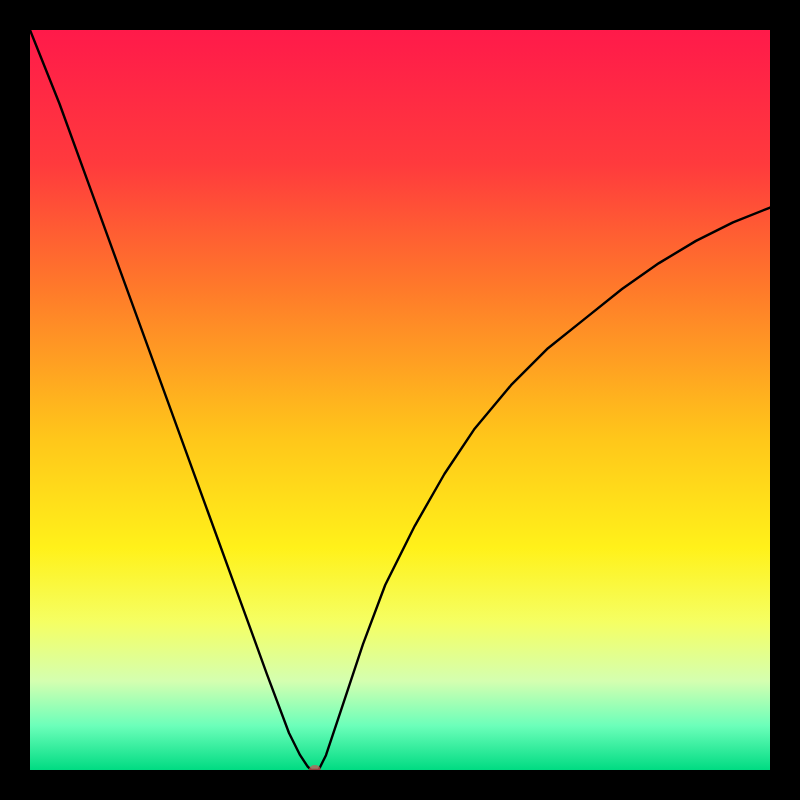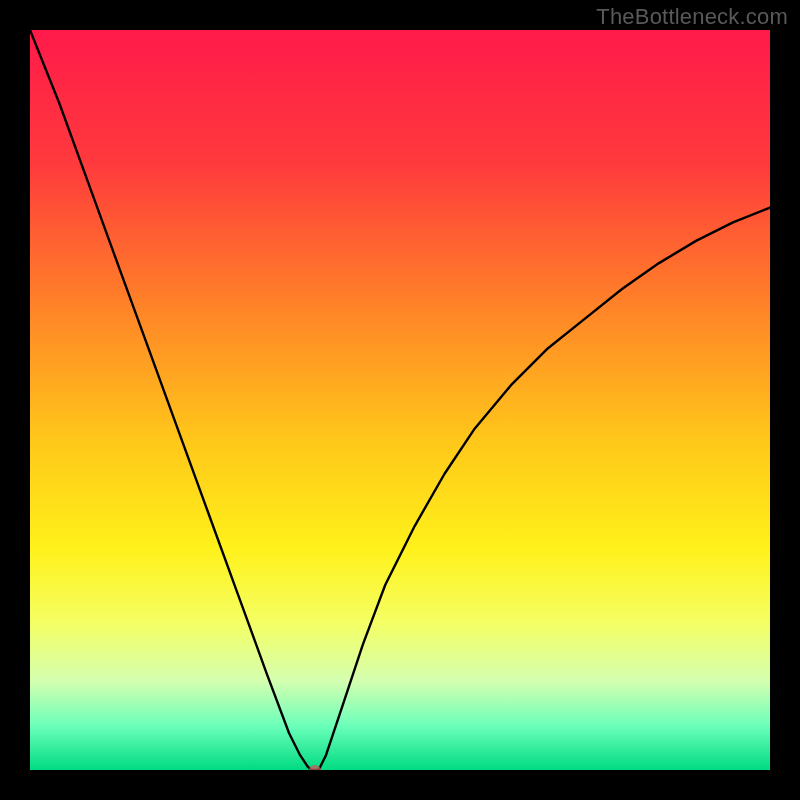--- a/index.html
+++ b/index.html
@@ -36,21 +36,20 @@
     overflow: hidden;
   }
   svg {
     display: block;
   }
 </style>
 </head>
 <body>
 
 <div class="frame">
-  <div class="watermark">TheBottleneck.com</div>
 
   <div class="plot-area">
     <svg id="chart-svg" width="740" height="740" viewBox="0 0 740 740">
       <defs>
         <linearGradient id="bg-grad" x1="0" y1="0" x2="0" y2="1">
             <stop offset="0%" stop-color="#ff1a4a"></stop>
             <stop offset="18%" stop-color="#ff3a3d"></stop>
             <stop offset="35%" stop-color="#ff7a2a"></stop>
             <stop offset="55%" stop-color="#ffc61a"></stop>
             <stop offset="70%" stop-color="#fff11a"></stop>

